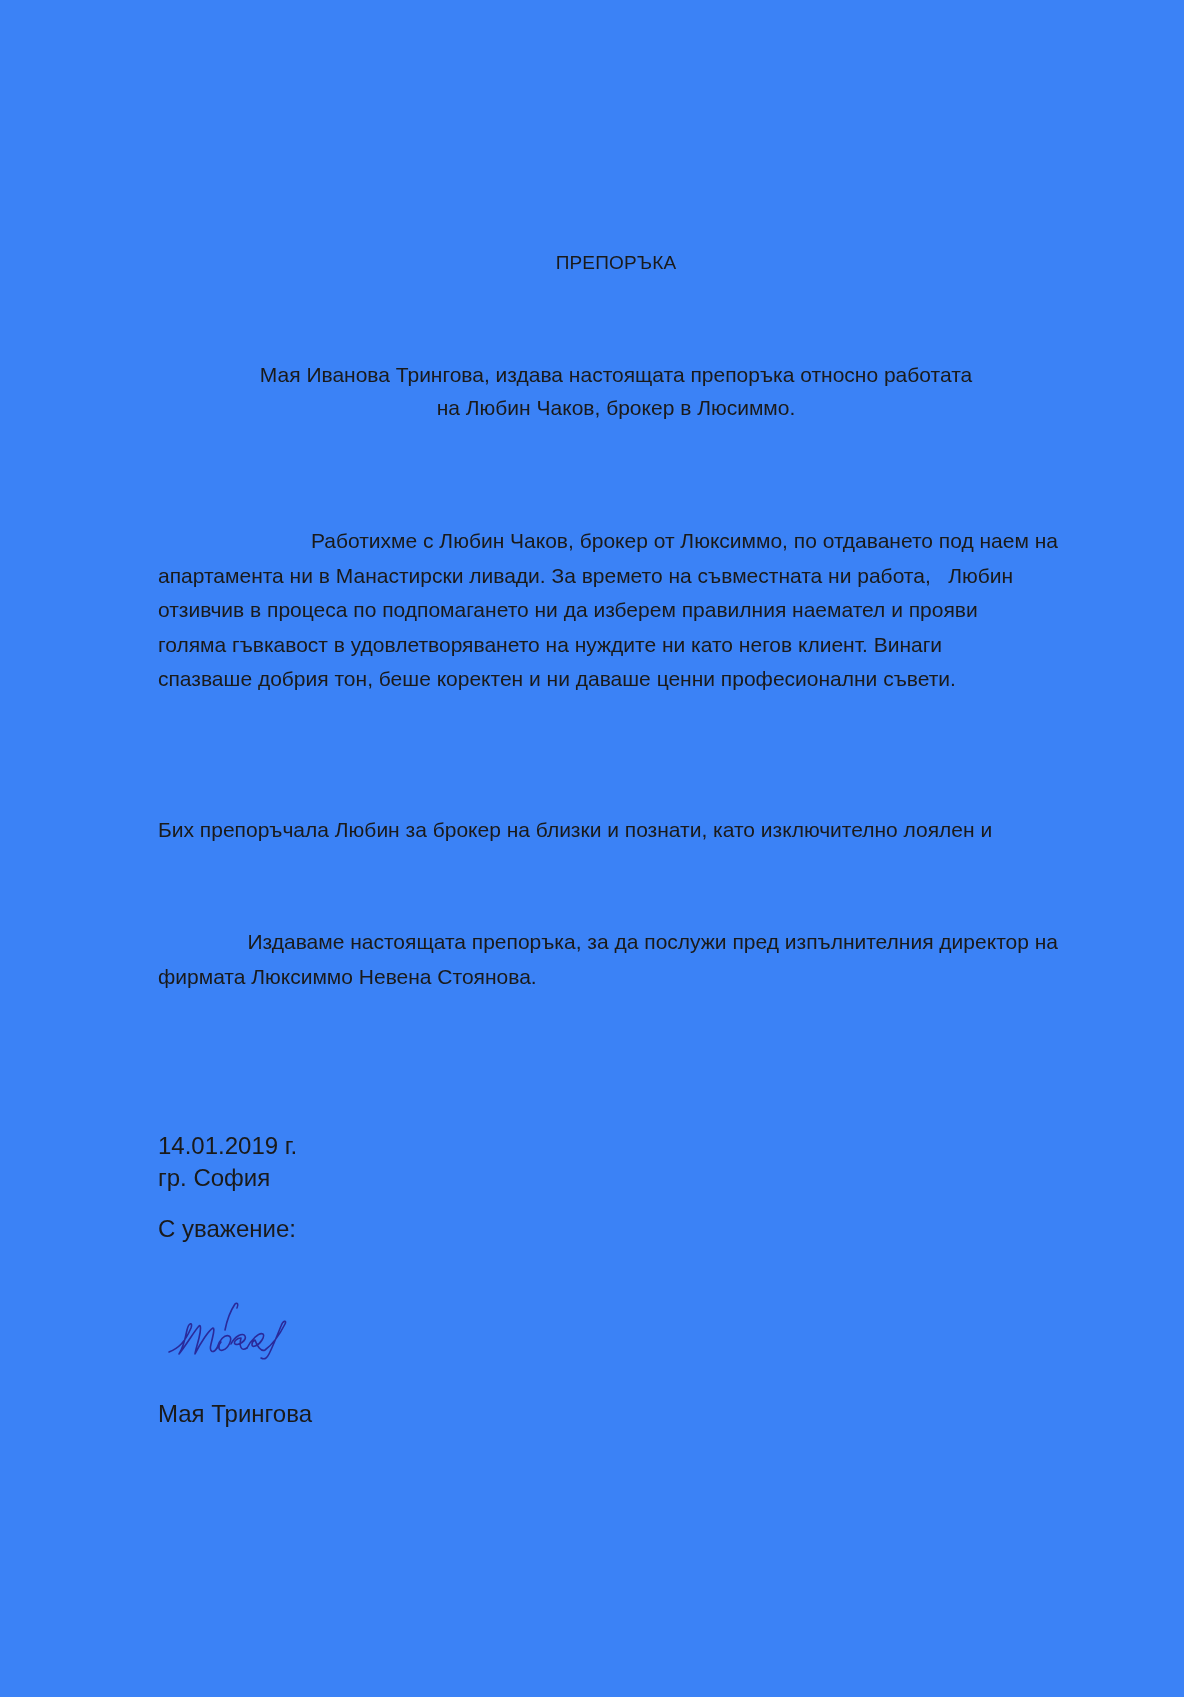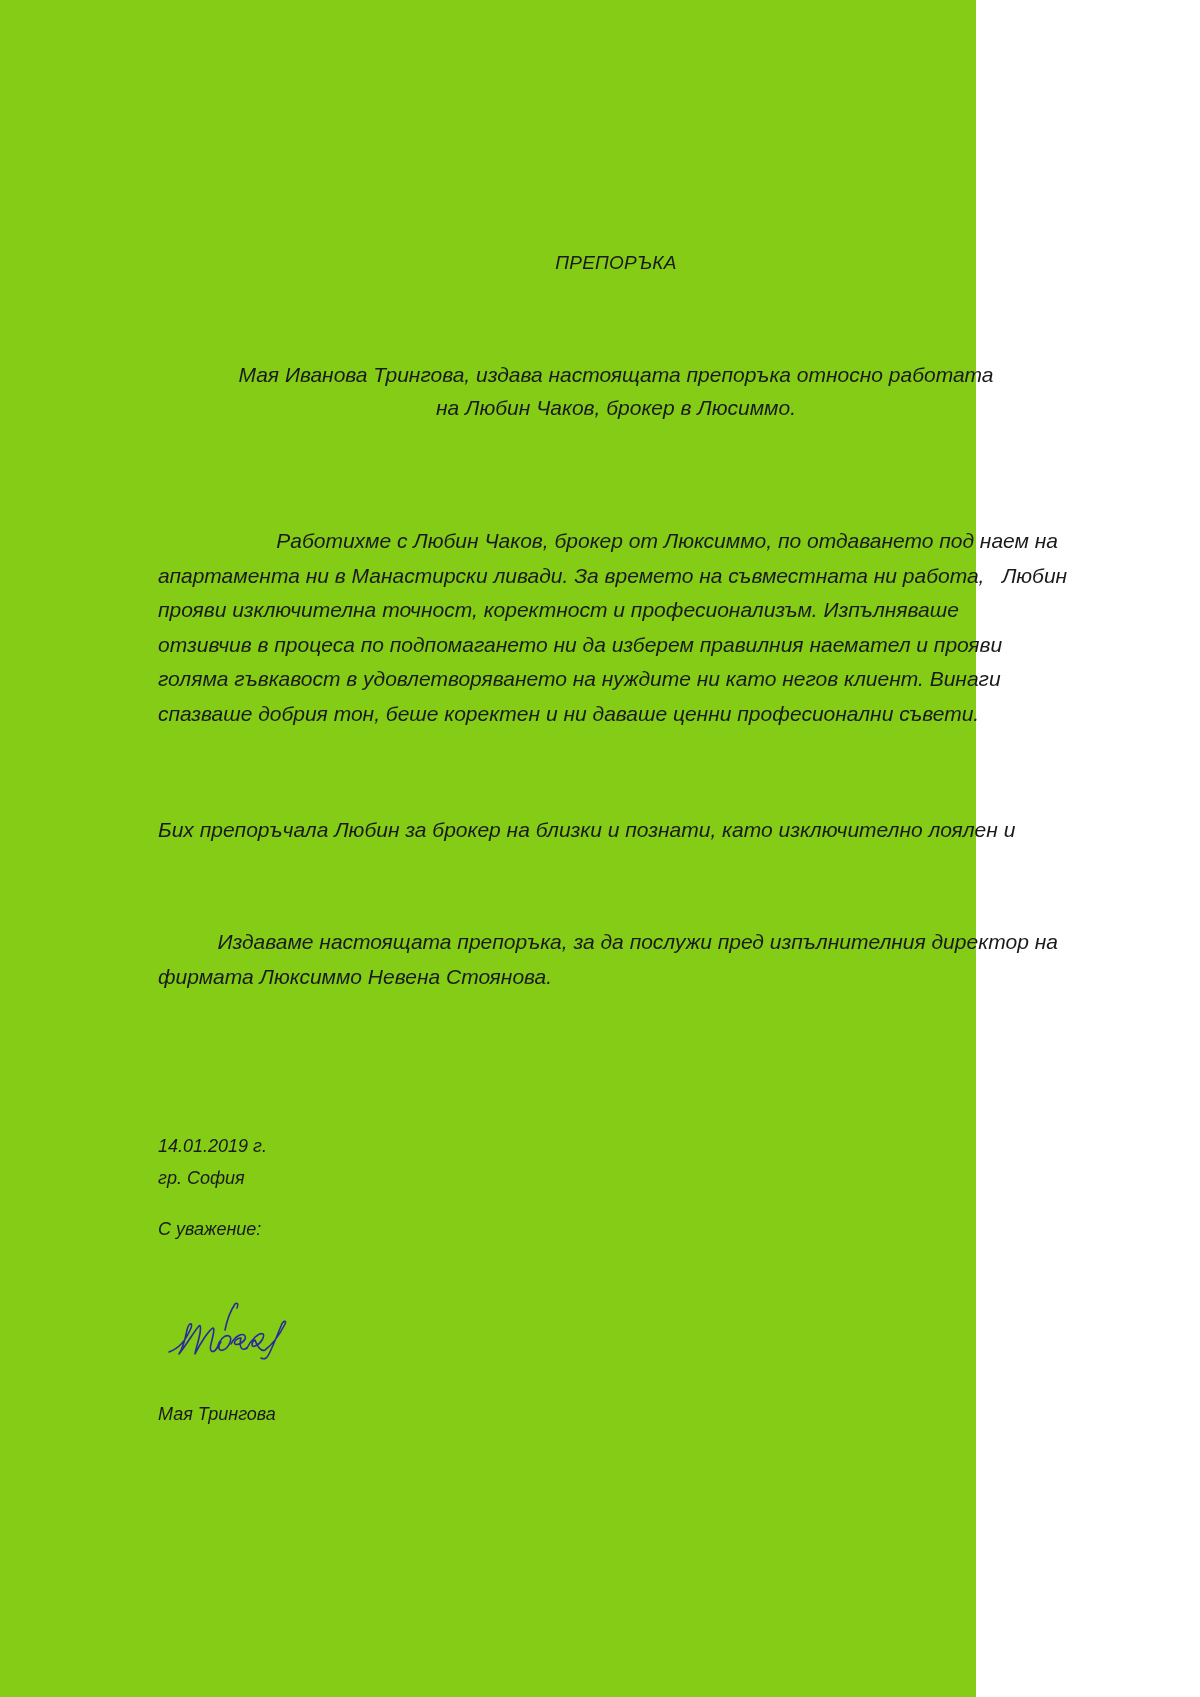--- a/index.html
+++ b/index.html
@@ -1,40 +1,40 @@
 <!DOCTYPE html>
 <html><head>
 <meta charset="utf-8">
 <style>
   html, body { margin: 0; padding: 0; background: #ffffff; }
   body {
     width: 1200px; height: 1697px; position: relative; overflow: hidden;
     color: #1a1a1a;
     font-family: "Liberation Sans", "DejaVu Sans", sans-serif;
   }
-  .page { position: absolute; left: 0; top: 0; width: 976px; height: 1697px; background: #84cc16; font-style: italic; }
+  .page { position: absolute; left: 0; top: 0; width: 1184px; height: 1697px; background: #3b82f6; }
   .title {
     position: absolute; top: 252px; left: 0; width: 1232px; text-align: center;
     font-size: 19px; letter-spacing: 0.2px;
   }
   .intro {
     position: absolute; top: 358px; left: 0; width: 1232px; text-align: center;
     font-size: 21px; line-height: 33px;
   }
   .para {
     position: absolute; left: 158px; width: 900px;
     font-size: 21px; line-height: 34.5px;
   }
   .para .line { display: block; white-space: nowrap; }
   .indent { padding-left: 45px; text-align: right; }
   .p1 { top: 524px; }
   .p2 { top: 813px; }
   .p3 { top: 925px; }
   .meta {
-    position: absolute; left: 158px; font-size: 18px; line-height: 32px;
+    position: absolute; left: 158px; font-size: 24px; line-height: 32px;
   }
   .date-block { top: 1130px; }
   .regards { top: 1213px; }
   .signature { position: absolute; left: 165px; top: 1300px; width: 160px; height: 80px; }
   .signer { top: 1398px; }
 </style>
 </head>
 <body>
 
 <div class="page">
@@ -42,21 +42,20 @@
   <div class="title">ПРЕПОРЪКА</div>
 
   <div class="intro">
     <div>Мая Иванова Трингова, издава настоящата препоръка относно работата</div>
     <div>на Любин Чаков, брокер в Люсиммо.</div>
   </div>
 
   <div class="para p1">
     <span class="line indent">Работихме с Любин Чаков, брокер от Люксиммо, по отдаването под наем на</span>
     <span class="line" style="white-space:pre;">апартамента ни в Манастирски ливади. За времето на съвместната ни работа,   Любин</span>
-    <span class="line">прояви изключителна точност, коректност и професионализъм. Изпълняваше</span>
     <span class="line">отзивчив в процеса по подпомагането ни да изберем правилния наемател и прояви</span>
     <span class="line">голяма гъвкавост в удовлетворяването на нуждите ни като негов клиент. Винаги</span>
     <span class="line">спазваше добрия тон, беше коректен и ни даваше ценни професионални съвети.</span>
   </div>
 
   <div class="para p2">
     <span class="line">Бих препоръчала Любин за брокер на близки и познати, като изключително лоялен и</span>
   </div>
 
   <div class="para p3">

